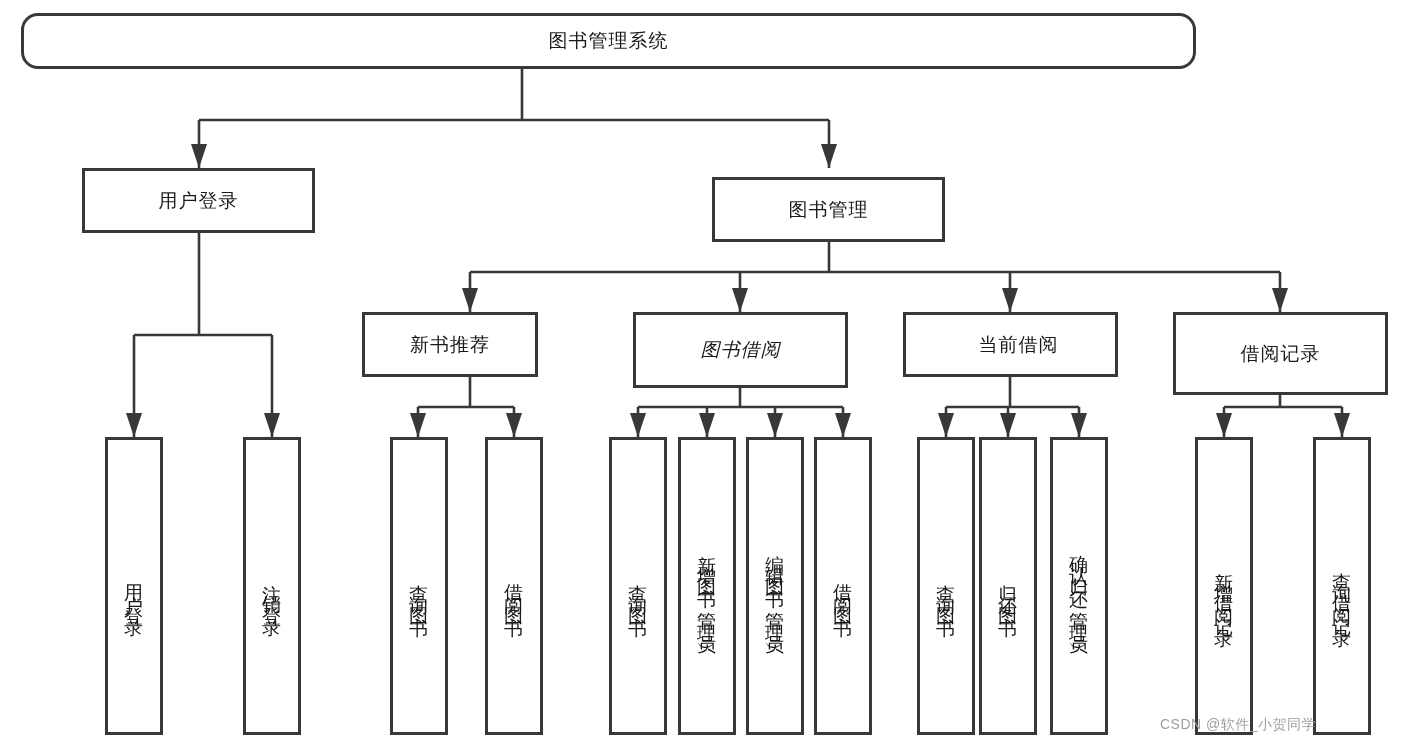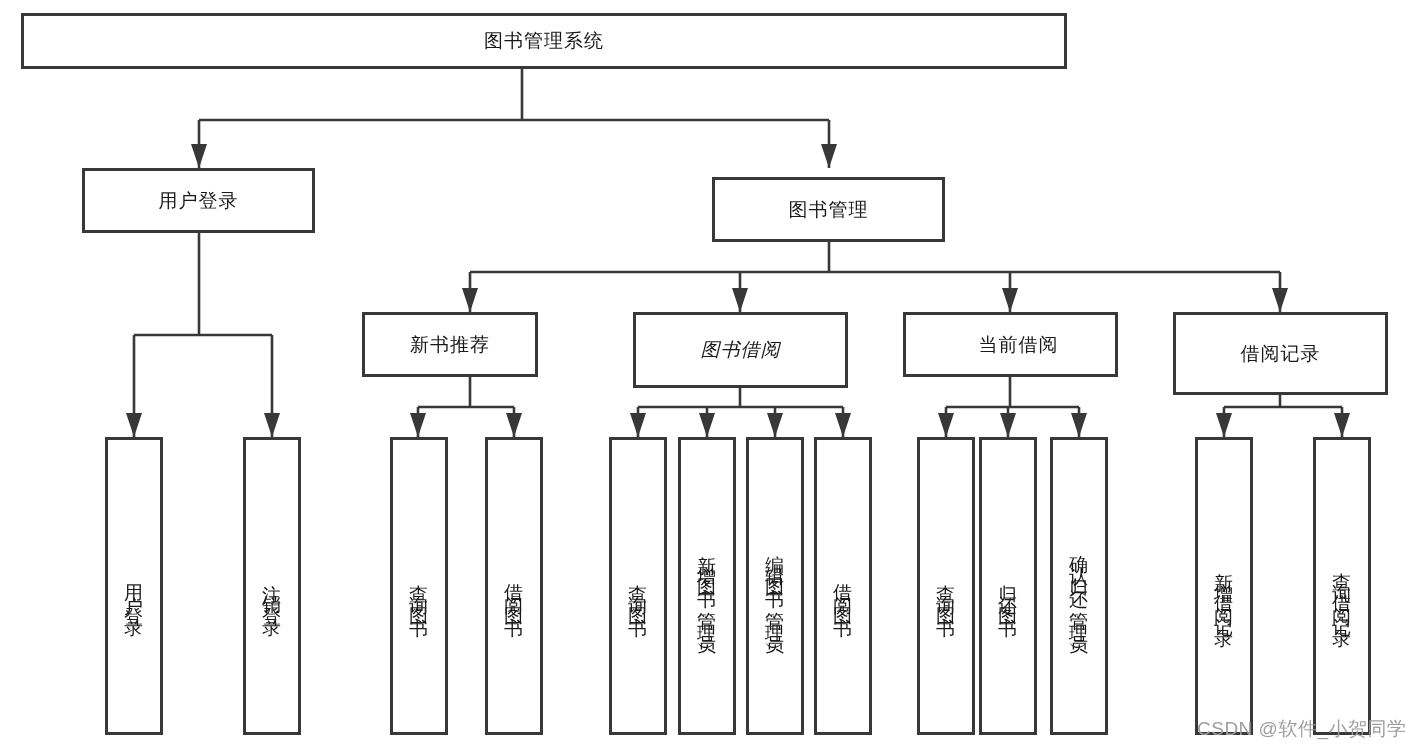--- a/index.html
+++ b/index.html
@@ -11,22 +11,22 @@
   .box{
     position:absolute;background:#ffffff;border:3px solid #383838;box-sizing:border-box;
     display:flex;align-items:center;justify-content:center;
     font-size:19px;letter-spacing:1px;white-space:nowrap;z-index:2;
   }
   .vbox span{
     writing-mode:vertical-rl;text-orientation:mixed;
     letter-spacing:0.6em;padding-top:0.6em;line-height:1;font-size:19px;
   }
   .watermark{
-    position:absolute;left:1197px;top:716px;z-index:3;
-    font-size:19px;color:#9e9e9e;letter-spacing:0.5px;white-space:nowrap;
+    position:absolute;left:1160px;top:716px;z-index:3;
+    font-size:14px;color:#9e9e9e;letter-spacing:0.5px;white-space:nowrap;
   }
 </style>
 </head>
 <body>
 
 <div id="canvas">
 
   <svg id="wires" viewBox="0 0 1405 747" xmlns="http://www.w3.org/2000/svg">
     <path fill="none" stroke="#383838" stroke-width="2.6" d="
       M522 67 V120 M199 120 H829 M199 120 V168 M829 120 V168
@@ -42,21 +42,21 @@
       M462 288 L478 288 L470 312 Z  M732 288 L748 288 L740 312 Z
       M1002 288 L1018 288 L1010 312 Z  M1272 288 L1288 288 L1280 312 Z
       M410 413 L426 413 L418 437 Z  M506 413 L522 413 L514 437 Z
       M630 413 L646 413 L638 437 Z  M699 413 L715 413 L707 437 Z
       M767 413 L783 413 L775 437 Z  M835 413 L851 413 L843 437 Z
       M938 413 L954 413 L946 437 Z  M1000 413 L1016 413 L1008 437 Z
       M1071 413 L1087 413 L1079 437 Z
       M1216 413 L1232 413 L1224 437 Z  M1334 413 L1350 413 L1342 437 Z"></path>
   </svg>
 
-  <div class="box" style="left:21px;top:13px;width:1046px;height:56px;">
+  <div class="box" style="left:21px;top:13px;width:1175px;height:56px;border-radius:17px;">
     <span>图书管理系统</span>
   </div>
 
   <div class="box" style="left:82px;top:168px;width:233px;height:65px;">
     <span>用户登录</span>
   </div>
   <div class="box" style="left:712px;top:177px;width:233px;height:65px;">
     <span>图书管理</span>
   </div>
 

